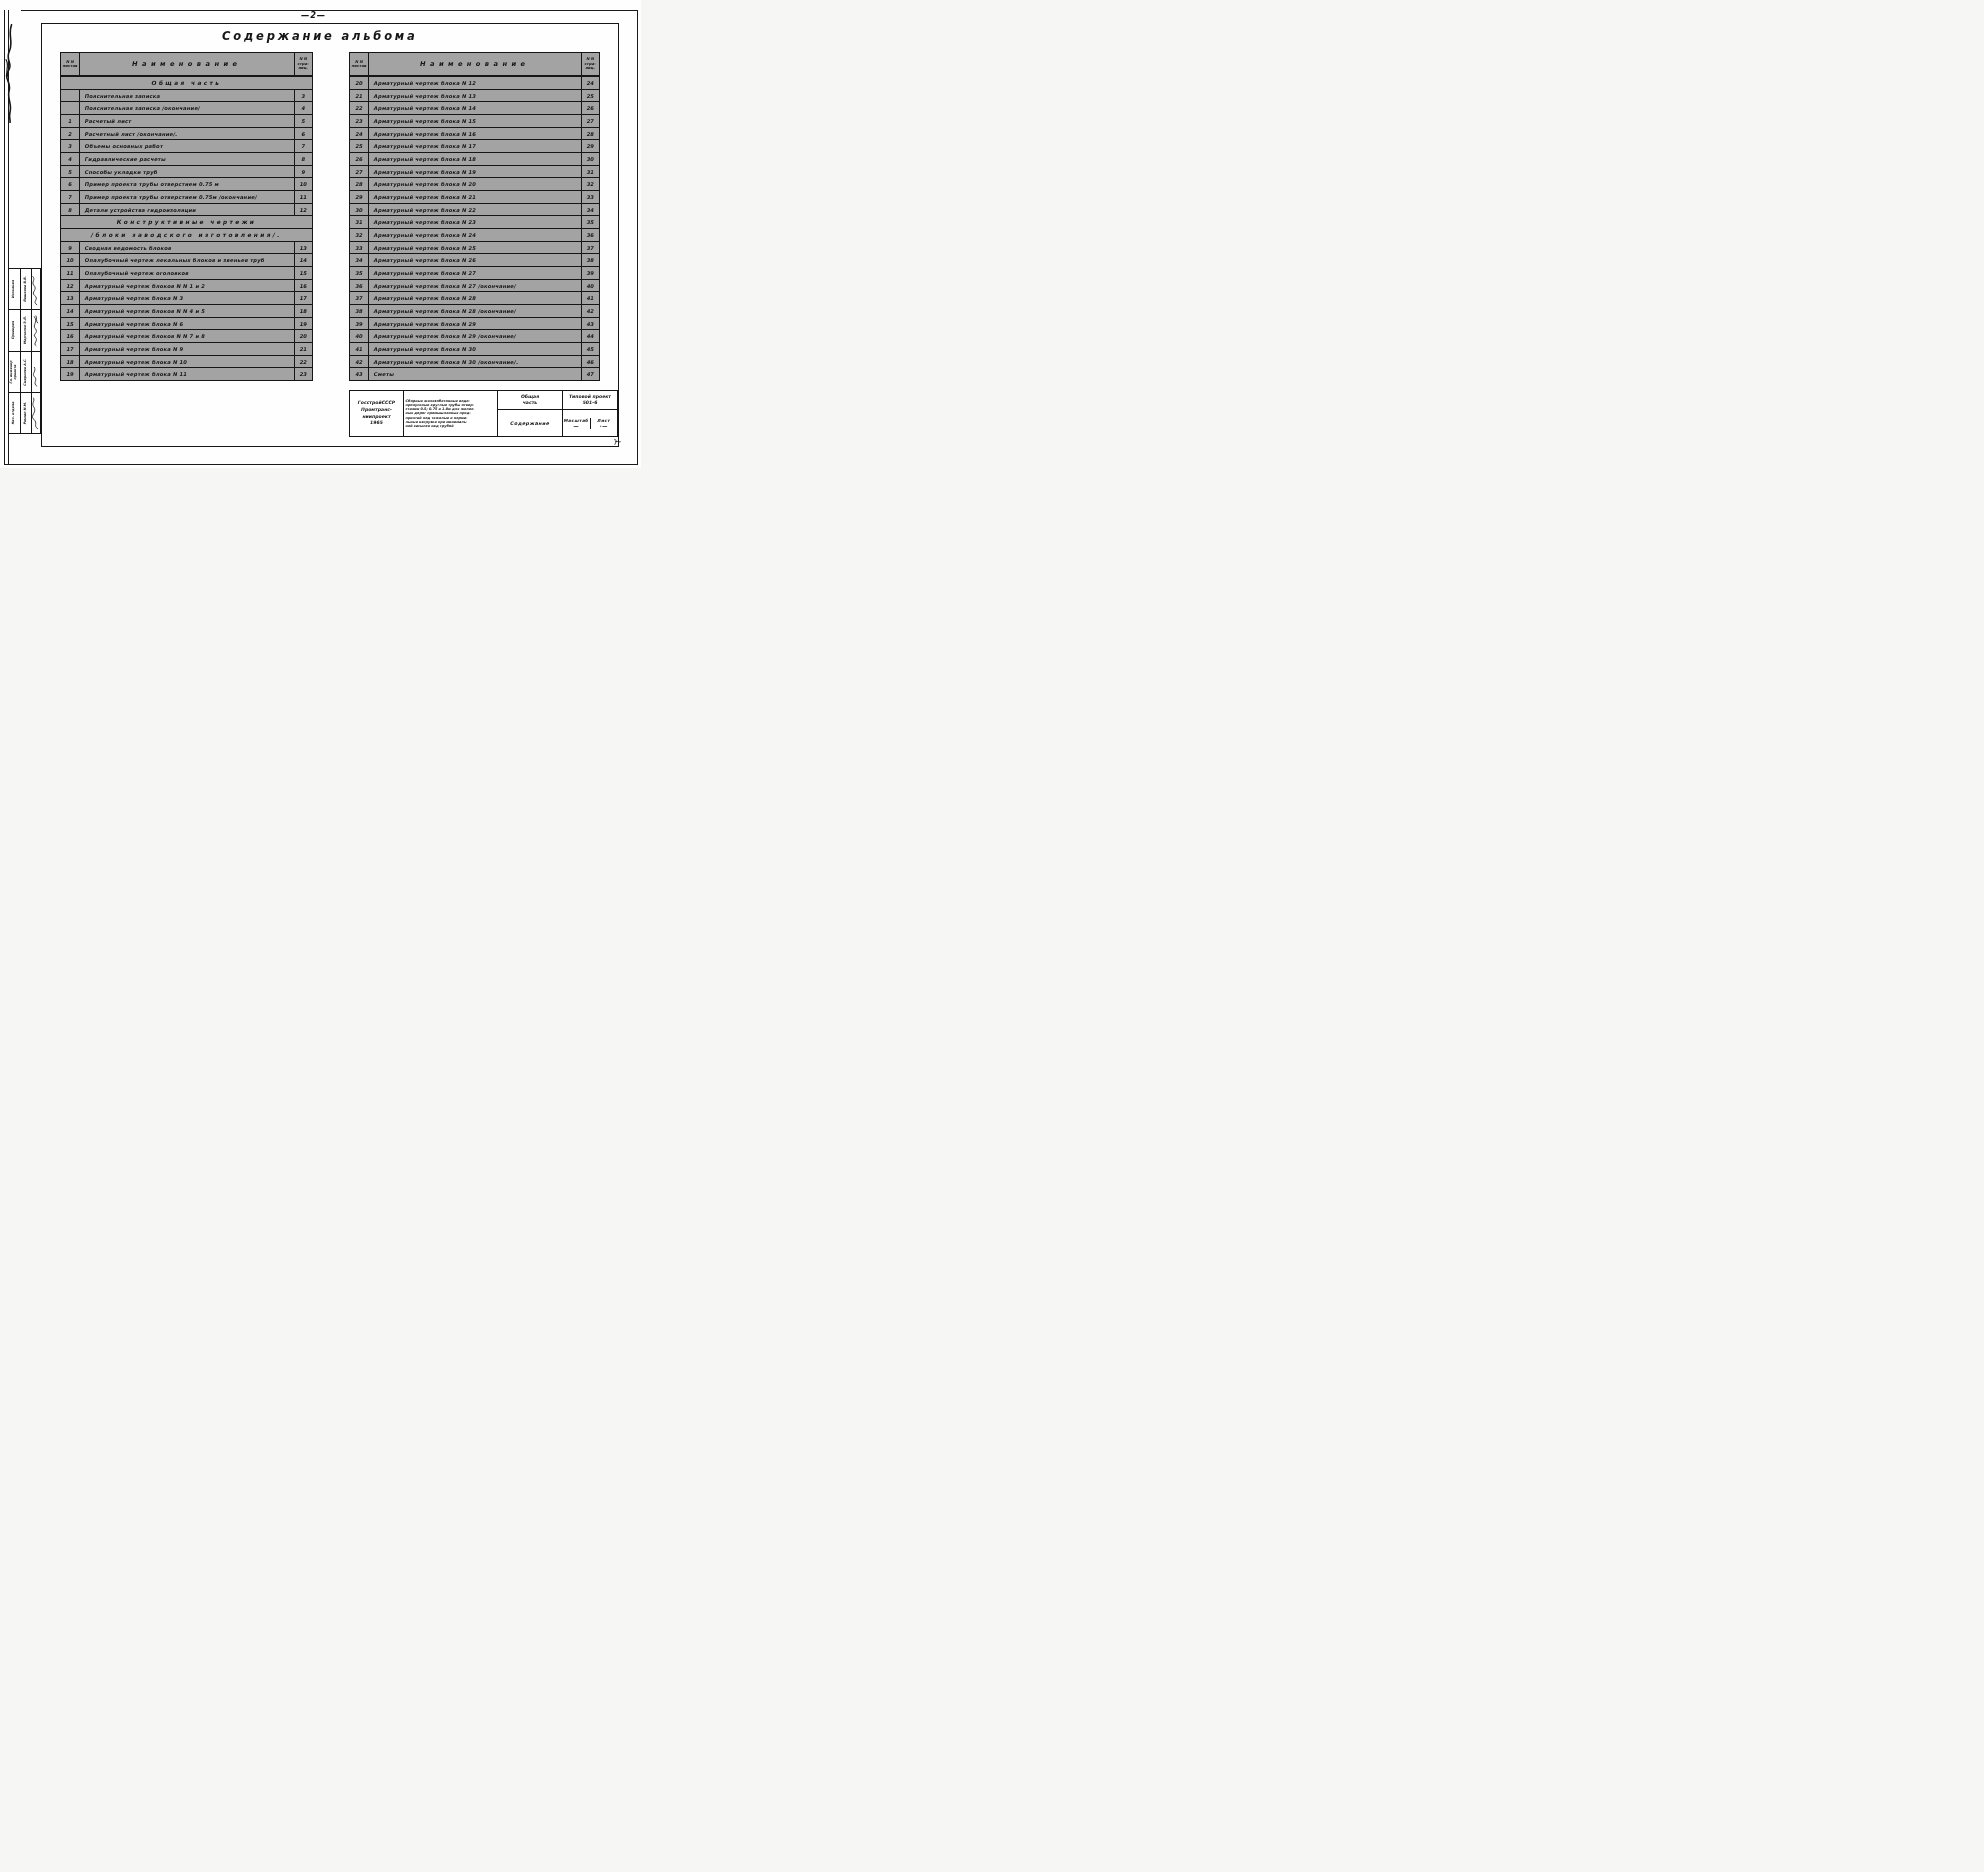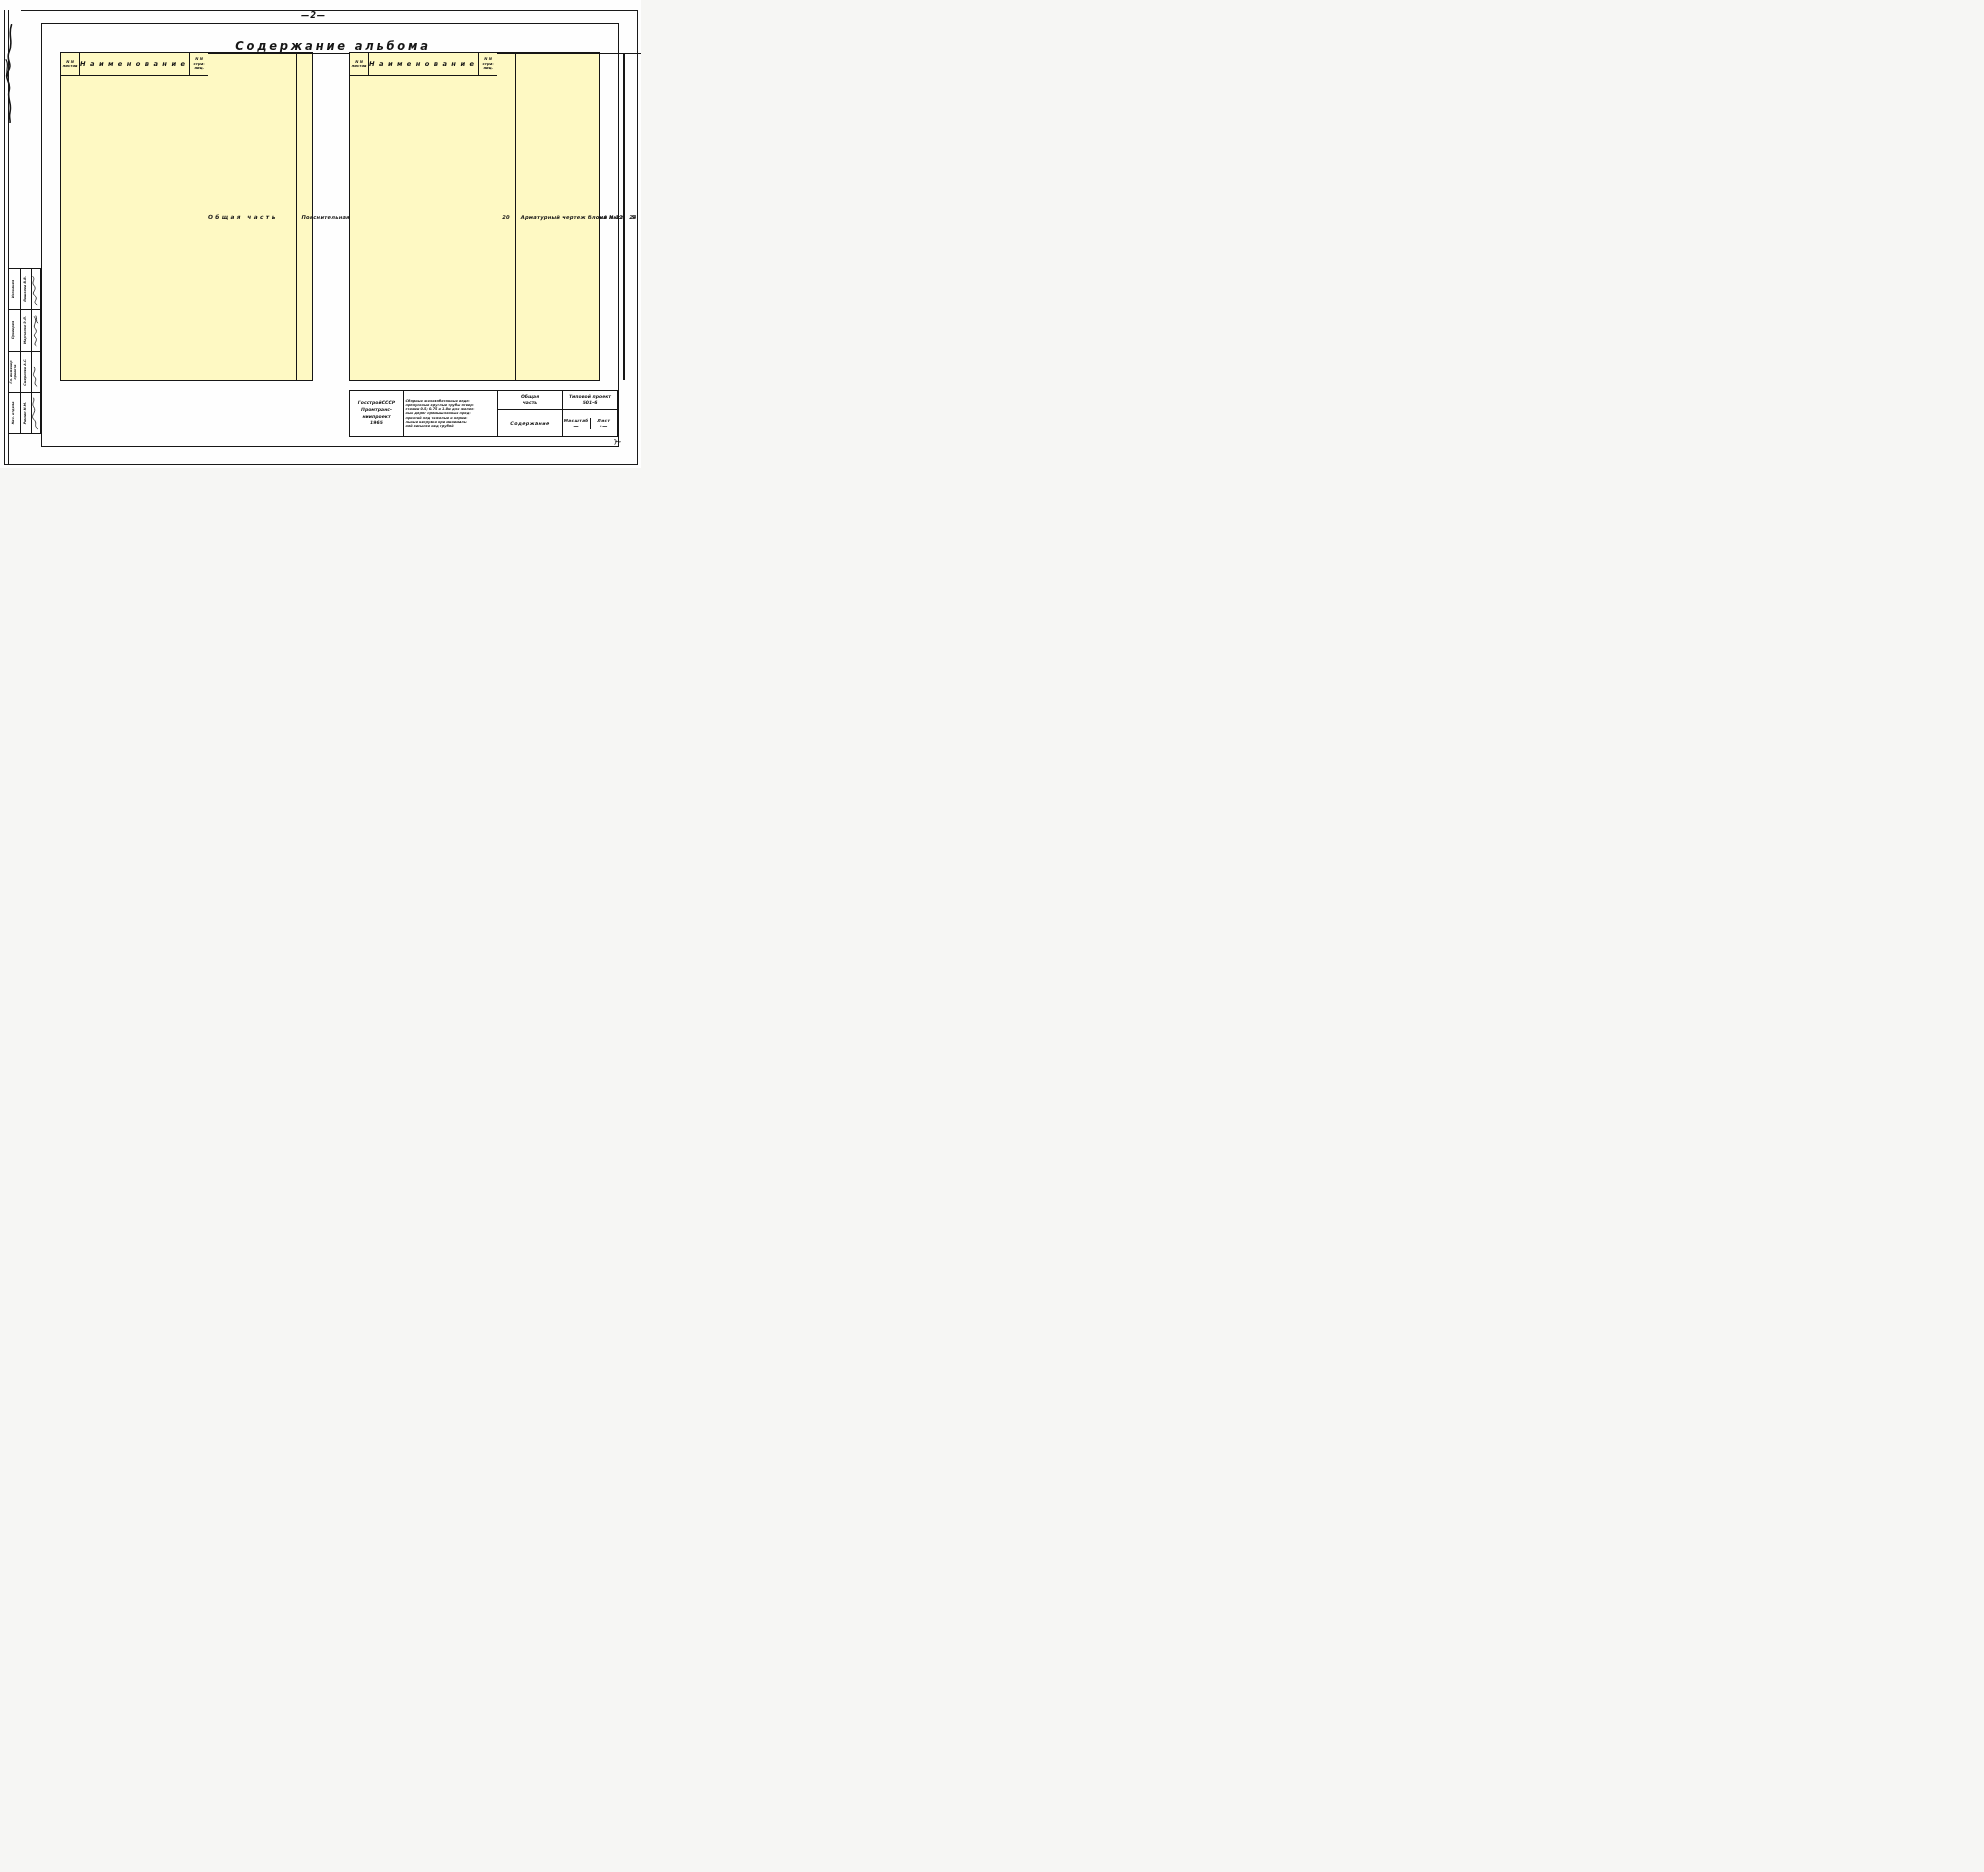--- a/index.html
+++ b/index.html
@@ -11,23 +11,23 @@
   .line{position:absolute;background:#1a1a1a;}
   
   .outer-top{left:21.4px;top:9.5px;width:617px;height:0.8px;}
   .outer-bottom{left:4px;top:464px;width:634px;height:0.8px;}
   .outer-left-a{left:4.4px;top:9.5px;width:0.8px;height:455px;}
   .outer-left-b{left:8px;top:9.5px;width:0.8px;height:455px;}
   .outer-right{left:637px;top:9.5px;width:0.8px;height:455px;}
   
   .frame{position:absolute;left:41px;top:23.4px;width:578px;height:424px;border:1.2px solid #161616;box-sizing:border-box;}
   .page-label{position:absolute;left:278px;top:10.3px;width:71px;text-align:center;font-size:8.3px;font-weight:bold;letter-spacing:0.8px;}
-  .doc-title{position:absolute;left:222px;top:39px;width:222px;text-align:center;font-size:11.5px;font-weight:bold;letter-spacing:2.8px;white-space:nowrap;}
+  .doc-title{position:absolute;left:222px;top:29px;width:222px;text-align:left;font-size:11.5px;font-weight:bold;letter-spacing:2.8px;white-space:nowrap;}
   
-  .toc{position:absolute;top:52px;height:329px;border:1.2px solid #161616;box-sizing:border-box;background:#fef9c3;display:flex;flex-direction:row;}
+  .toc{position:absolute;top:52px;height:329px;border:1.2px solid #161616;box-sizing:border-box;background:#a3a3a3;display:flex;flex-direction:column;}
   .toc.left{left:60px;width:253px;}
   .toc.right{left:349px;width:251px;}
   .thead{display:flex;height:22px;border-bottom:1.2px solid #161616;flex:none;}
   .th-n{width:18px;border-right:0.8px solid #161616;display:flex;align-items:center;justify-content:center;
         font-size:3.8px;font-weight:bold;line-height:1.15;white-space:pre-line;text-align:center;}
   .th-name{flex:1;display:flex;align-items:center;justify-content:center;font-size:6.7px;font-weight:bold;letter-spacing:4.4px;}
   .th-p{width:17.5px;border-left:0.8px solid #161616;display:flex;align-items:center;justify-content:center;
         font-size:3.8px;font-weight:bold;line-height:1.15;white-space:pre-line;text-align:center;}
   .trow{display:flex;border-top:0.8px solid #161616;flex:1;min-height:0;}
   .trow:first-of-type{border-top:none;}

